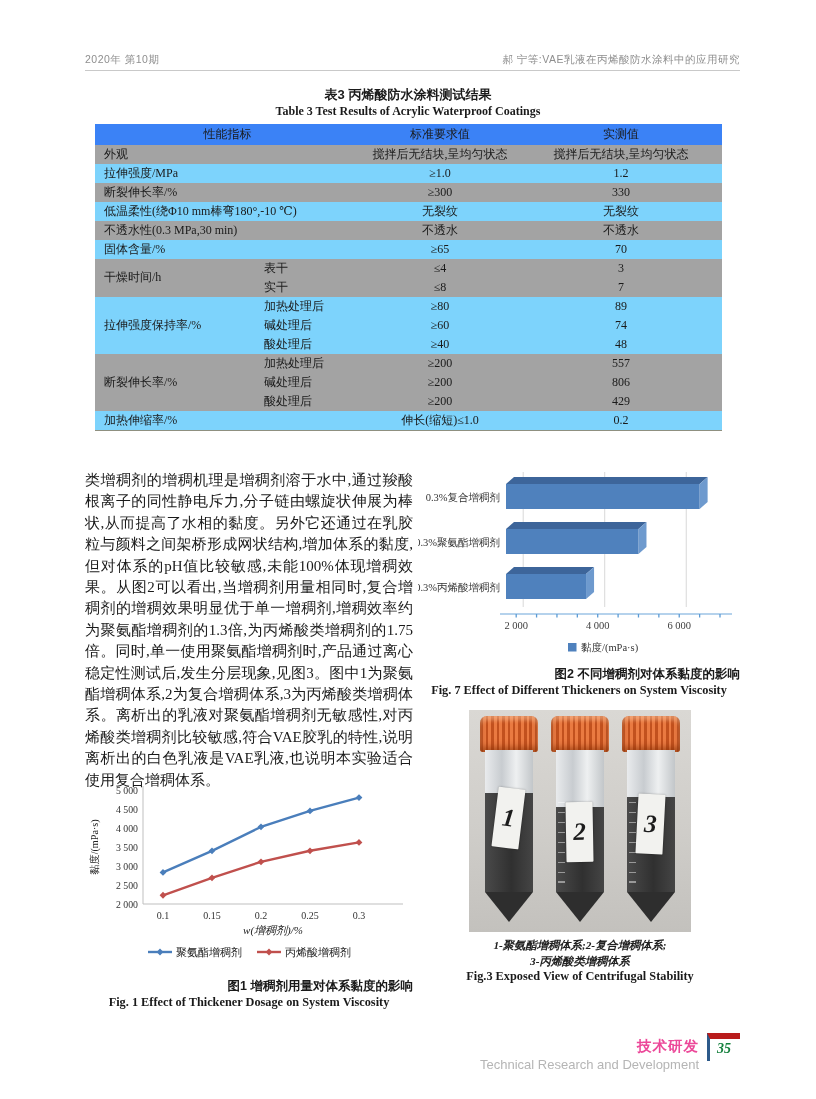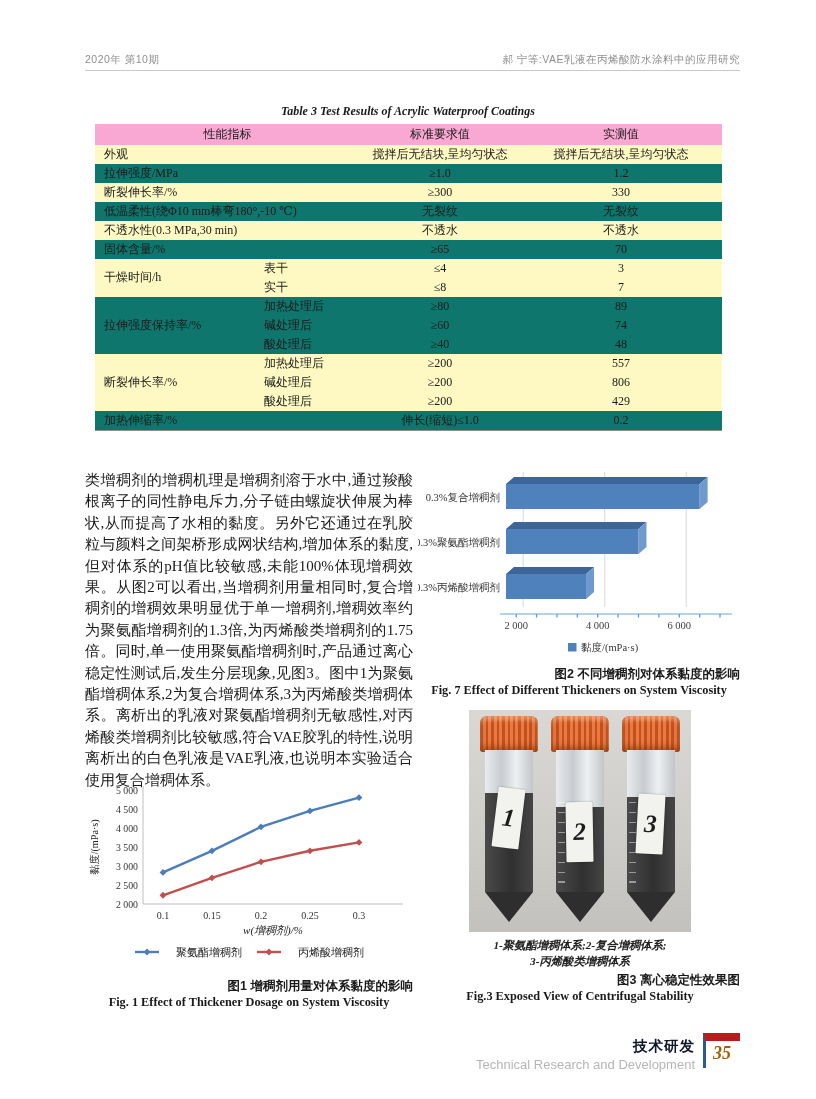--- a/index.html
+++ b/index.html
@@ -6,42 +6,42 @@
   #page{position:relative;width:816px;height:1099px;background:#ffffff;margin:0 auto;
         font-family:"Liberation Serif","DejaVu Serif",serif;color:#1a1a1a;overflow:hidden;}
   .abs{position:absolute;}
 
   
   .hdr{top:53px;font-size:10.5px;color:#8e8e8e;font-family:"Liberation Sans","DejaVu Sans",sans-serif;letter-spacing:.5px;}
   #hdr-rule{left:85px;right:76px;top:70px;border-top:1px solid #c9c9c9;height:0;}
 
   
   .tbl-title-zh{left:0;right:0;top:86px;text-align:center;font-family:"Liberation Sans","DejaVu Sans",sans-serif;font-weight:700;font-size:13px;}
-  .tbl-title-en{left:0;right:0;top:104px;text-align:center;font-weight:700;font-size:12px;font-style:italic;}
+  .tbl-title-en{left:0;right:0;top:104px;text-align:center;font-weight:700;font-size:12px;}
 
   
   #t3{left:95px;top:124px;width:627px;border-collapse:collapse;table-layout:fixed;font-size:12px;border-bottom:1px solid #8f9080;}
   #t3 th,#t3 td{padding:0 4px;height:19px;line-height:1.15;font-weight:400;vertical-align:middle;}
-  #t3 thead th{background:#f9a8d4;text-align:center;height:21px;}
-  #t3 tr.band td{background:#0f766e;}
-  #t3 tr.plain td{background:#fef9c3;}
+  #t3 thead th{background:#3b82f6;text-align:center;height:21px;}
+  #t3 tr.band td{background:#7dd3fc;}
+  #t3 tr.plain td{background:#a3a3a3;}
   #t3 .c-ind{text-align:left;padding-left:9px;}
   #t3 .c-sub{text-align:left;padding-left:4px;}
   #t3 .c-std,#t3 .c-meas{text-align:center;}
 
   
   #body-text{left:85px;top:455px;width:328px;font-size:15px;line-height:21.4px;text-align:justify;}
 
   
   .cap-zh{text-align:right;font-family:"Liberation Sans","DejaVu Sans",sans-serif;font-weight:700;font-size:12.5px;}
   .cap-en{text-align:center;font-weight:700;font-size:12.3px;}
   #fig2-block{left:418px;top:466px;width:322px;}
   #fig1-block{left:85px;top:772px;width:328px;}
   #fig1-legend{display:flex;justify-content:center;align-items:center;gap:14px;height:16px;font-size:11px;}
-  #fig1-legend .entry{display:flex;align-items:center;gap:16px;}
+  #fig1-legend .entry{display:flex;align-items:center;gap:3px;}
   svg text{font-family:"Liberation Serif","DejaVu Serif",serif;}
 
   
   #fig3-block{left:420px;top:710px;width:320px;}
   #fig3-photo{width:222px;height:222px;margin:0 auto;background:linear-gradient(180deg,#dad8d4 0%,#cfcdc9 55%,#c3c1bd 100%);
               display:flex;justify-content:center;gap:9px;padding-top:6px;box-sizing:border-box;}
   .tube{position:relative;width:62px;}
   .cap{width:58px;height:36px;margin:0 auto;border-radius:7px 7px 3px 3px;
        background:repeating-linear-gradient(90deg,#c2511e 0 2.5px,#ea7a41 2.5px 5.5px);
        box-shadow:inset 0 -5px 6px rgba(120,40,0,.55), inset 0 4px 4px rgba(255,210,170,.5);}
@@ -56,34 +56,35 @@
   .cone{width:0;height:0;margin:0 auto;border-left:24px solid transparent;border-right:24px solid transparent;border-top:30px solid #2e2e2e;}
   .tube:nth-child(1) .fill{top:30%;}  .tube:nth-child(1) .tlabel{top:38px;transform:rotate(7deg);}
   .tube:nth-child(2) .fill{top:40%;}  .tube:nth-child(2) .tlabel{top:52px;transform:rotate(-1deg);}
   .tube:nth-child(3) .fill{top:33%;}  .tube:nth-child(3) .tlabel{top:44px;transform:rotate(3deg);}
   .tube:nth-child(1) .ticks{display:none;}
   .fig3-leg{text-align:center;font-size:11.3px;color:#222;line-height:16px;font-style:italic;font-weight:bold;}
 
   
   #footer{right:76px;top:1033px;display:flex;align-items:flex-start;justify-content:flex-end;gap:8px;}
   #footer .sec{text-align:right;padding-top:4px;}
-  #footer .sec-zh{font-family:"Liberation Sans","DejaVu Sans",sans-serif;font-weight:700;font-size:14.5px;color:#0f172a;letter-spacing:1px;}
+  #footer .sec-zh{font-family:"Liberation Sans","DejaVu Sans",sans-serif;font-weight:700;font-size:14.5px;color:#ec4899;letter-spacing:1px;}
   #footer .sec-en{font-family:"Liberation Sans","DejaVu Sans",sans-serif;font-size:13px;color:#b5b5b5;margin-top:1px;}
-  #pageno{border-top:8px solid #b91c1c;border-left:3px solid #2d5a8a;padding:2px 9px 4px 7px;
-          font-size:18px;font-weight:700;font-style:italic;color:#a16207;}
+  #pageno{border-top:6px solid #b91c1c;border-left:3px solid #2d5a8a;padding:2px 9px 4px 7px;
+          font-size:14px;font-weight:700;font-style:italic;color:#15803d;}
 </style>
 </head>
 <body>
 
 <div id="page">
 
   <div class="abs hdr" style="left:85px;">2020年 第10期</div>
   <div class="abs hdr" style="right:76px;">郝  宁等:VAE乳液在丙烯酸防水涂料中的应用研究</div>
   <div class="abs" id="hdr-rule"></div>
 
+  <div class="abs tbl-title-zh">表3  丙烯酸防水涂料测试结果</div>
   <div class="abs tbl-title-en">Table 3   Test Results of Acrylic Waterproof Coatings</div>
 
   <table class="abs" id="t3">
     <colgroup>
         <col style="width:165px">
         <col style="width:100px">
         <col style="width:160px">
         <col style="width:202px">
       </colgroup>
     <thead>
@@ -247,21 +248,20 @@
         <div class="ticks"></div>
         <div class="tlabel">
               <span>3</span>
             </div>
       </div>
       <div class="cone"></div>
         </div>
       </div>
     <div class="fig3-leg" style="margin-top:5px;">1-聚氨酯增稠体系;2-复合增稠体系;</div>
     <div class="fig3-leg">3-丙烯酸类增稠体系</div>
-    <div class="cap-zh" style="margin-top:3px;">图3  离心稳定性效果图</div>
     <div class="cap-en">Fig.3   Exposed View of Centrifugal Stability</div>
   </div>
 
   <div class="abs" id="fig1-block">
     <svg id="fig1-svg" width="328" height="168" viewBox="0 0 328 168">
         <text x="53" y="135.5" text-anchor="end" font-size="9.8" fill="#333">2 000</text>
         <text x="53" y="116.5" text-anchor="end" font-size="9.8" fill="#333">2 500</text>
         <text x="53" y="97.5" text-anchor="end" font-size="9.8" fill="#333">3 000</text>
         <text x="53" y="78.5" text-anchor="end" font-size="9.8" fill="#333">3 500</text>
         <text x="53" y="59.5" text-anchor="end" font-size="9.8" fill="#333">4 000</text>

